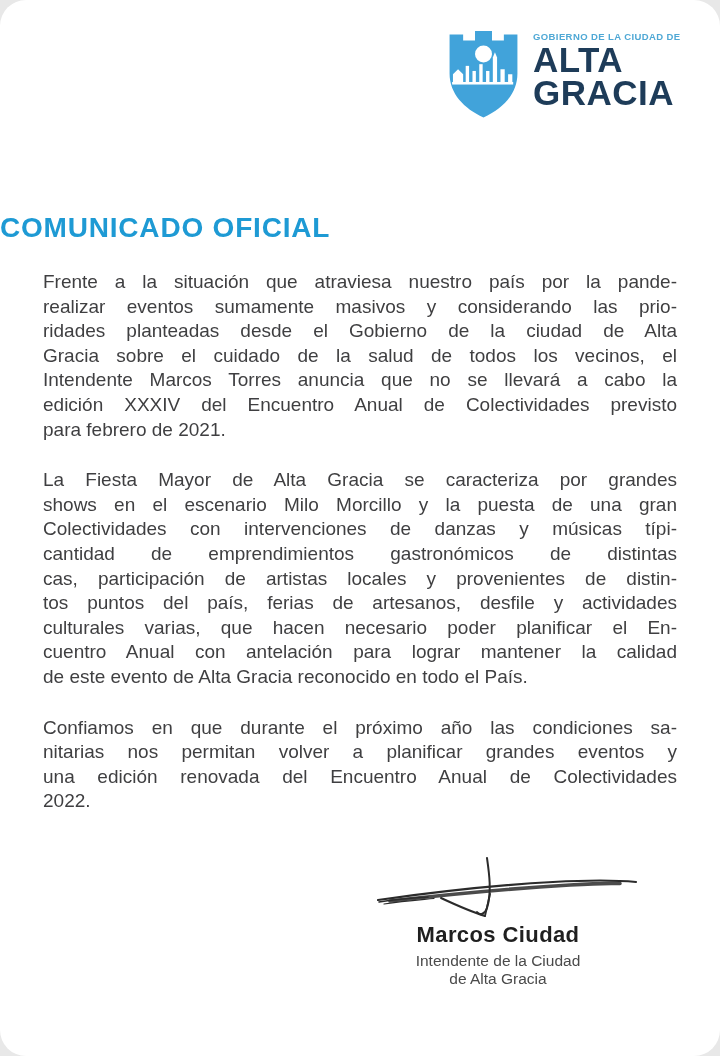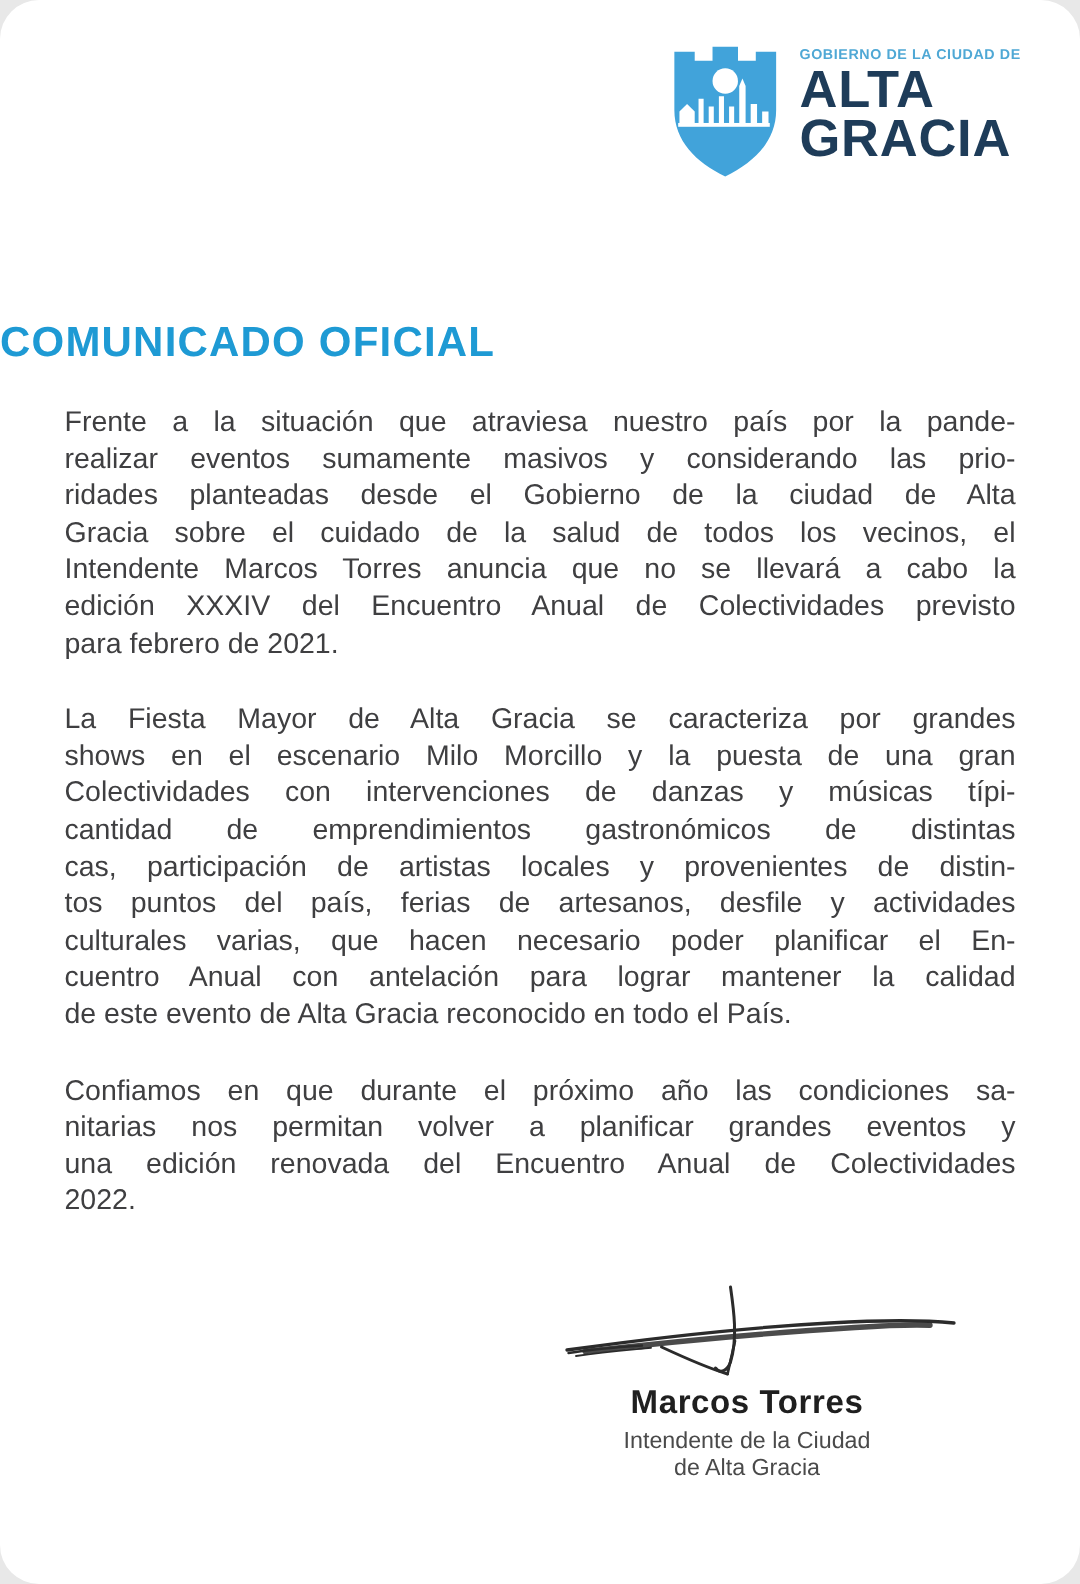--- a/index.html
+++ b/index.html
@@ -156,20 +156,20 @@
       <g fill="none" stroke="#2b2b2b" stroke-linecap="round">
         <path d="M30,52 C80,45 150,37 205,34 C240,32 268,32 288,34" stroke-width="2.2"></path>
         <path d="M42,53 C95,47 155,41 222,37 C245,35.5 260,35 272,35.5" stroke-width="3.6" opacity="0.85"></path>
         <path d="M31,54 C50,51 65,50 80,49" stroke-width="1.6"></path>
         <path d="M36,56 C55,53 70,52 86,50.5" stroke-width="1.2"></path>
         <path d="M139,10 C141,24 144,44 139,60 C137,66 132,68 129,64" stroke-width="2"></path>
         <path d="M93,50 C108,57 124,64 137,68" stroke-width="2"></path>
         <path d="M137,68 L142,46" stroke-width="1.8"></path>
       </g>
     </svg>
-    <div class="sig-name">Marcos Torres</div>
+    <div class="sig-name">Marcos Ciudad</div>
     <div class="sig-role">
       <div>Intendente de la Ciudad</div>
       <div>de Alta Gracia</div>
     </div>
   </div>
 
 </div>
 
 </body></html>

